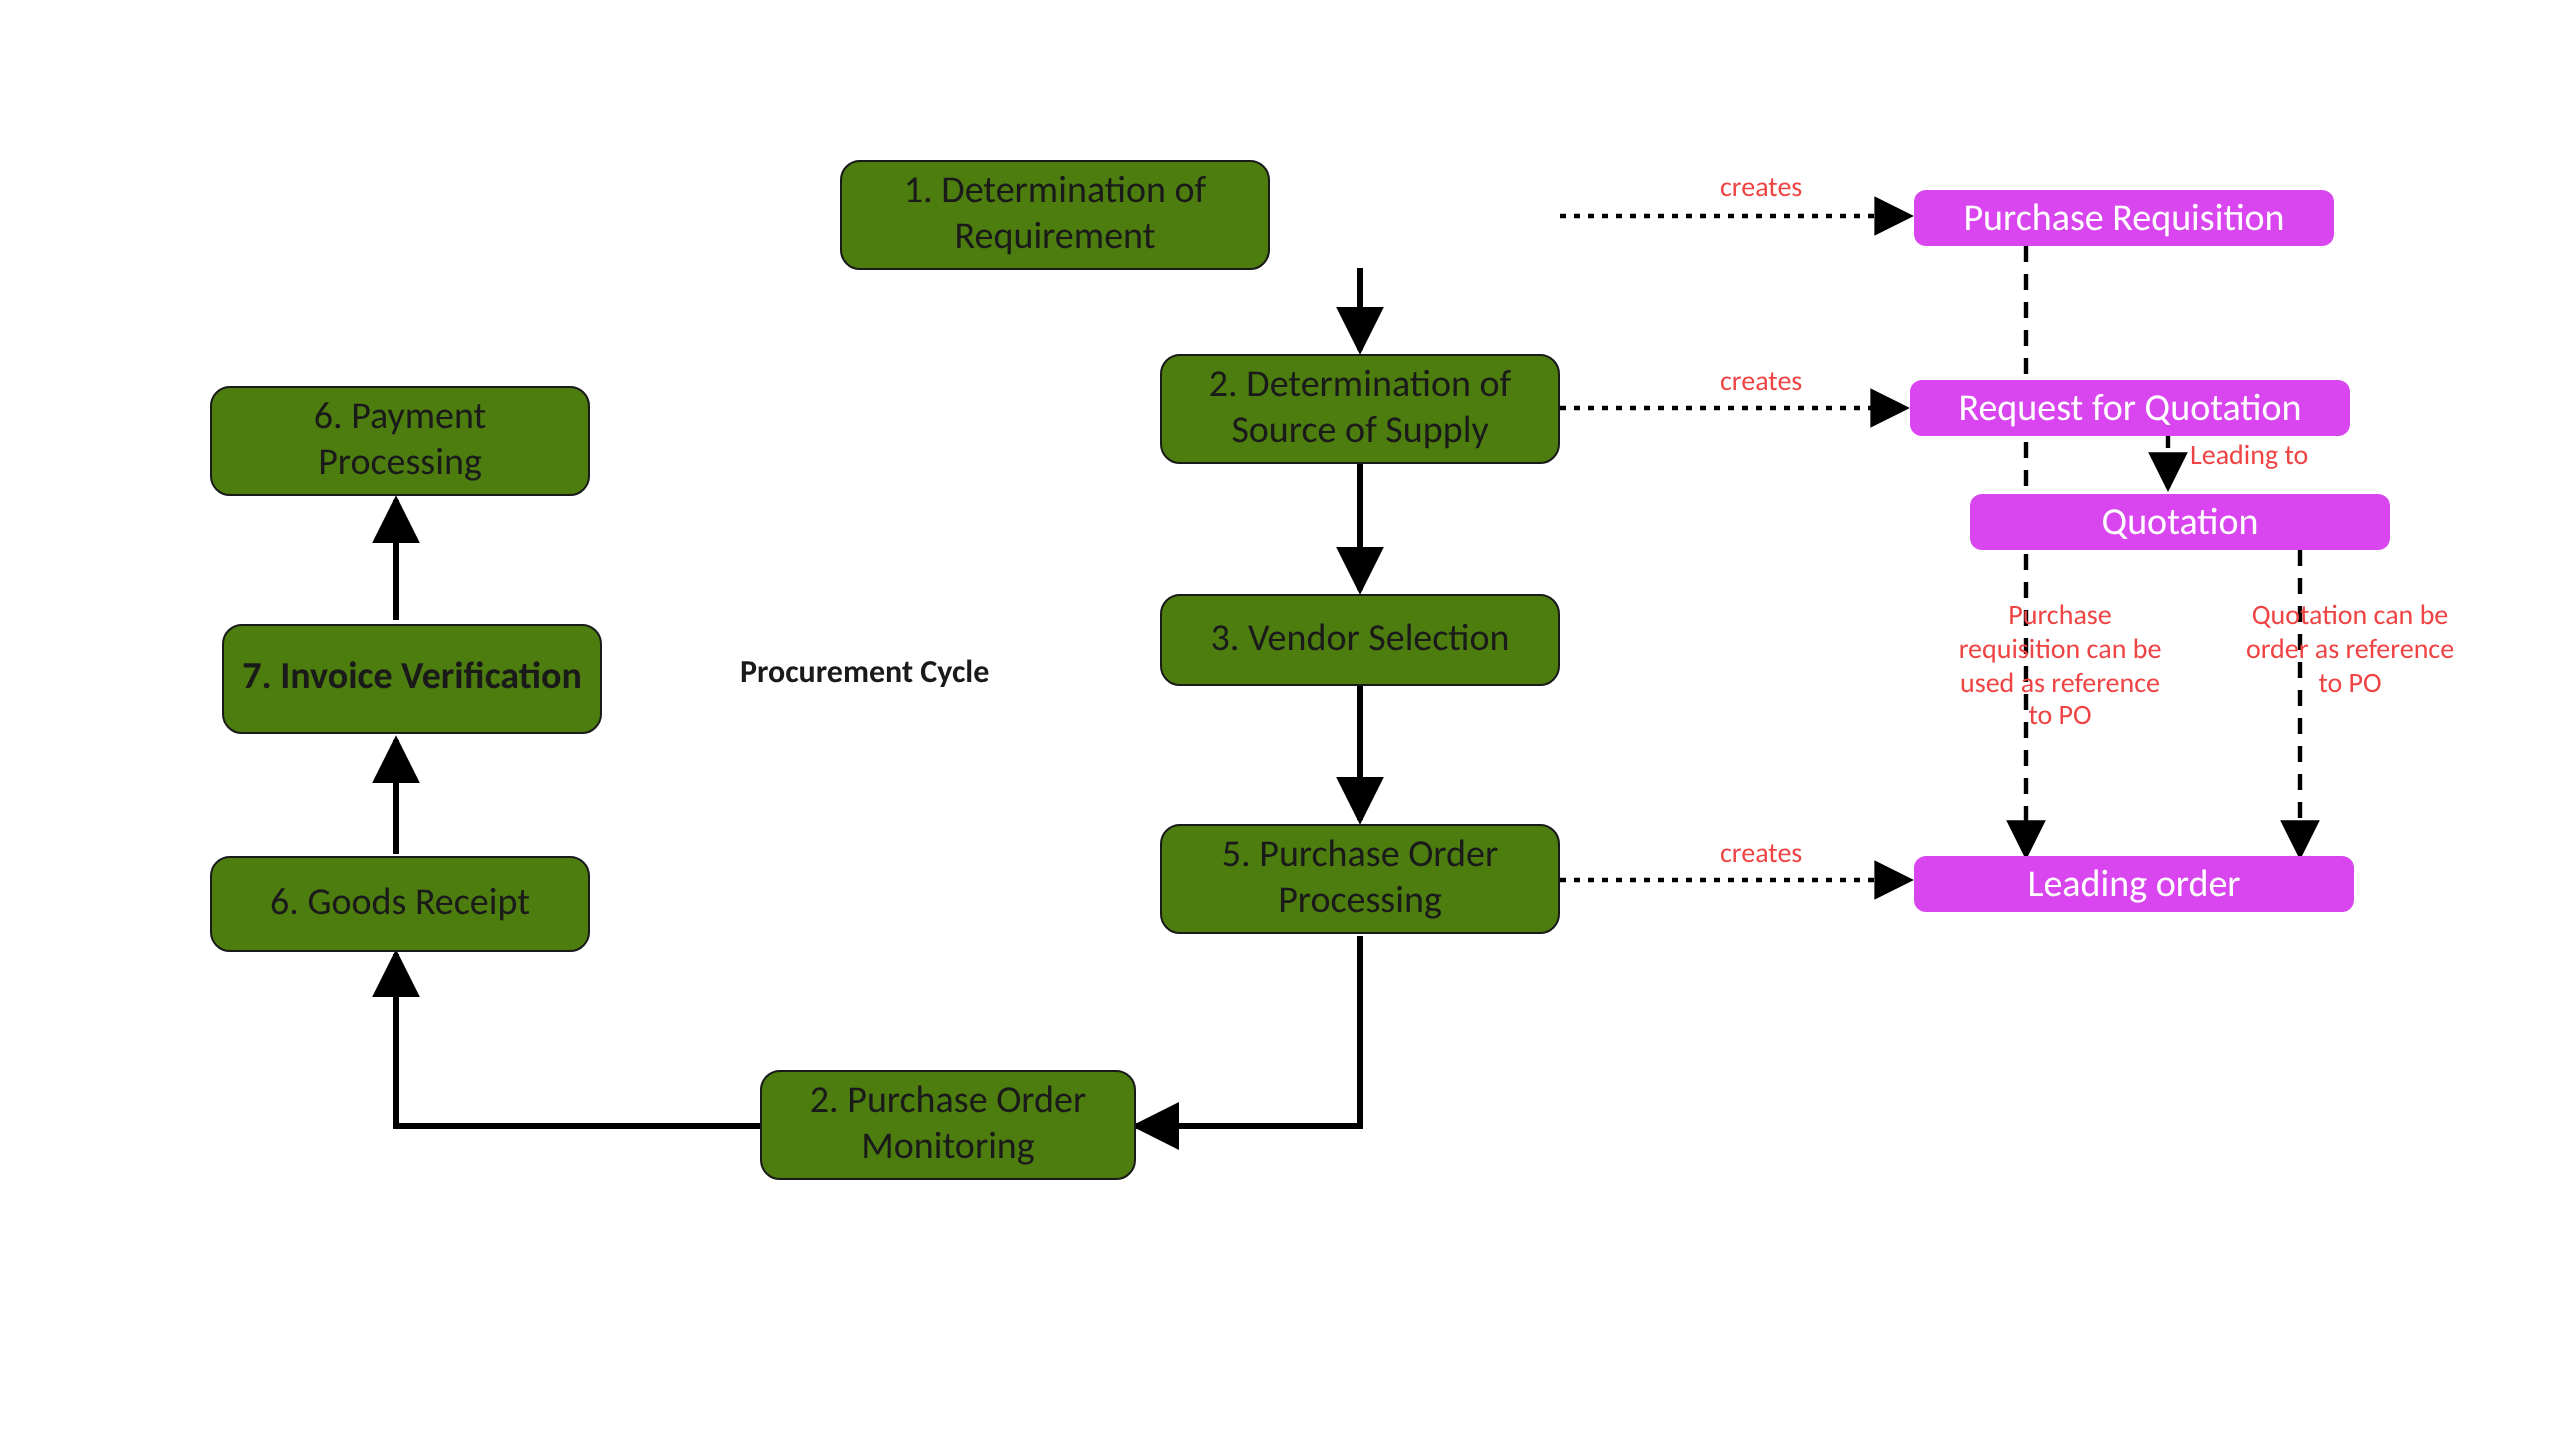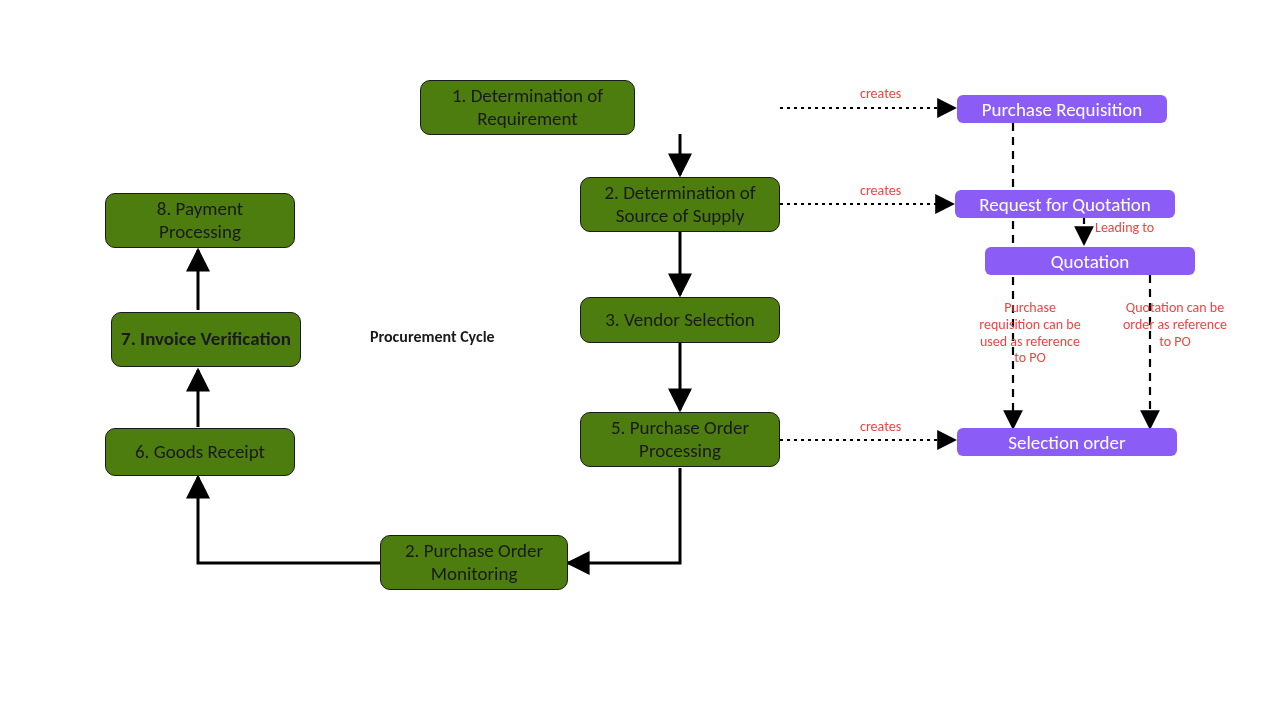--- a/index.html
+++ b/index.html
@@ -21,21 +21,21 @@
     display: flex;
     align-items: center;
     justify-content: center;
     text-align: center;
     line-height: 1.2;
     padding: 4px 8px;
     box-sizing: border-box;
   }
   .blue-box {
     position: absolute;
-    background: #8b5cf6;
+    background: #d946ef;
     color: #fff;
     border-radius: 6px;
     display: flex;
     align-items: center;
     justify-content: center;
     font-size: 19px;
     padding: 2px 8px;
     box-sizing: border-box;
   }
   .label {
@@ -100,26 +100,26 @@
 
 <div class="title" style="left:370px; top:327px;">Procurement Cycle</div>
 
 <div class="proc-box" style="left:420px; top:80px; width:215px; height:55px;">1. Determination of Requirement</div>
 <div class="proc-box" style="left:580px; top:177px; width:200px; height:55px;">2. Determination of Source of Supply</div>
 <div class="proc-box" style="left:580px; top:297px; width:200px; height:46px;">3. Vendor Selection</div>
 <div class="proc-box" style="left:580px; top:412px; width:200px; height:55px;">5. Purchase Order Processing</div>
 <div class="proc-box" style="left:380px; top:535px; width:188px; height:55px;">2. Purchase Order Monitoring</div>
 <div class="proc-box" style="left:105px; top:428px; width:190px; height:48px;">6. Goods Receipt</div>
 <div class="proc-box" style="left:111px; top:312px; width:190px; height:55px;font-weight:bold;">7. Invoice Verification</div>
-<div class="proc-box" style="left:105px; top:193px; width:190px; height:55px;">8. Payment Processing</div>
+<div class="proc-box" style="left:105px; top:193px; width:190px; height:55px;">6. Payment Processing</div>
 
 <div class="blue-box" style="left:957px; top:95px; width:210px; height:28px;">Purchase Requisition</div>
 <div class="blue-box" style="left:955px; top:190px; width:220px; height:28px;">Request for Quotation</div>
 <div class="blue-box" style="left:985px; top:247px; width:210px; height:28px;">Quotation</div>
-<div class="blue-box" style="left:957px; top:428px; width:220px; height:28px;">Selection order</div>
+<div class="blue-box" style="left:957px; top:428px; width:220px; height:28px;">Leading order</div>
 
 <div class="label" style="left:860px; top:86px;">creates</div>
 <div class="label" style="left:860px; top:183px;">creates</div>
 <div class="label" style="left:860px; top:419px;">creates</div>
 <div class="label" style="left:1095px; top:220px;">Leading   to</div>
 
 <div class="label" style="left:975px; top:300px; width:110px;">Purchase requisition can be used as reference to PO</div>
 <div class="label" style="left:1120px; top:300px; width:110px;">Quotation can be order as reference to PO</div>
 
 </body></html>

